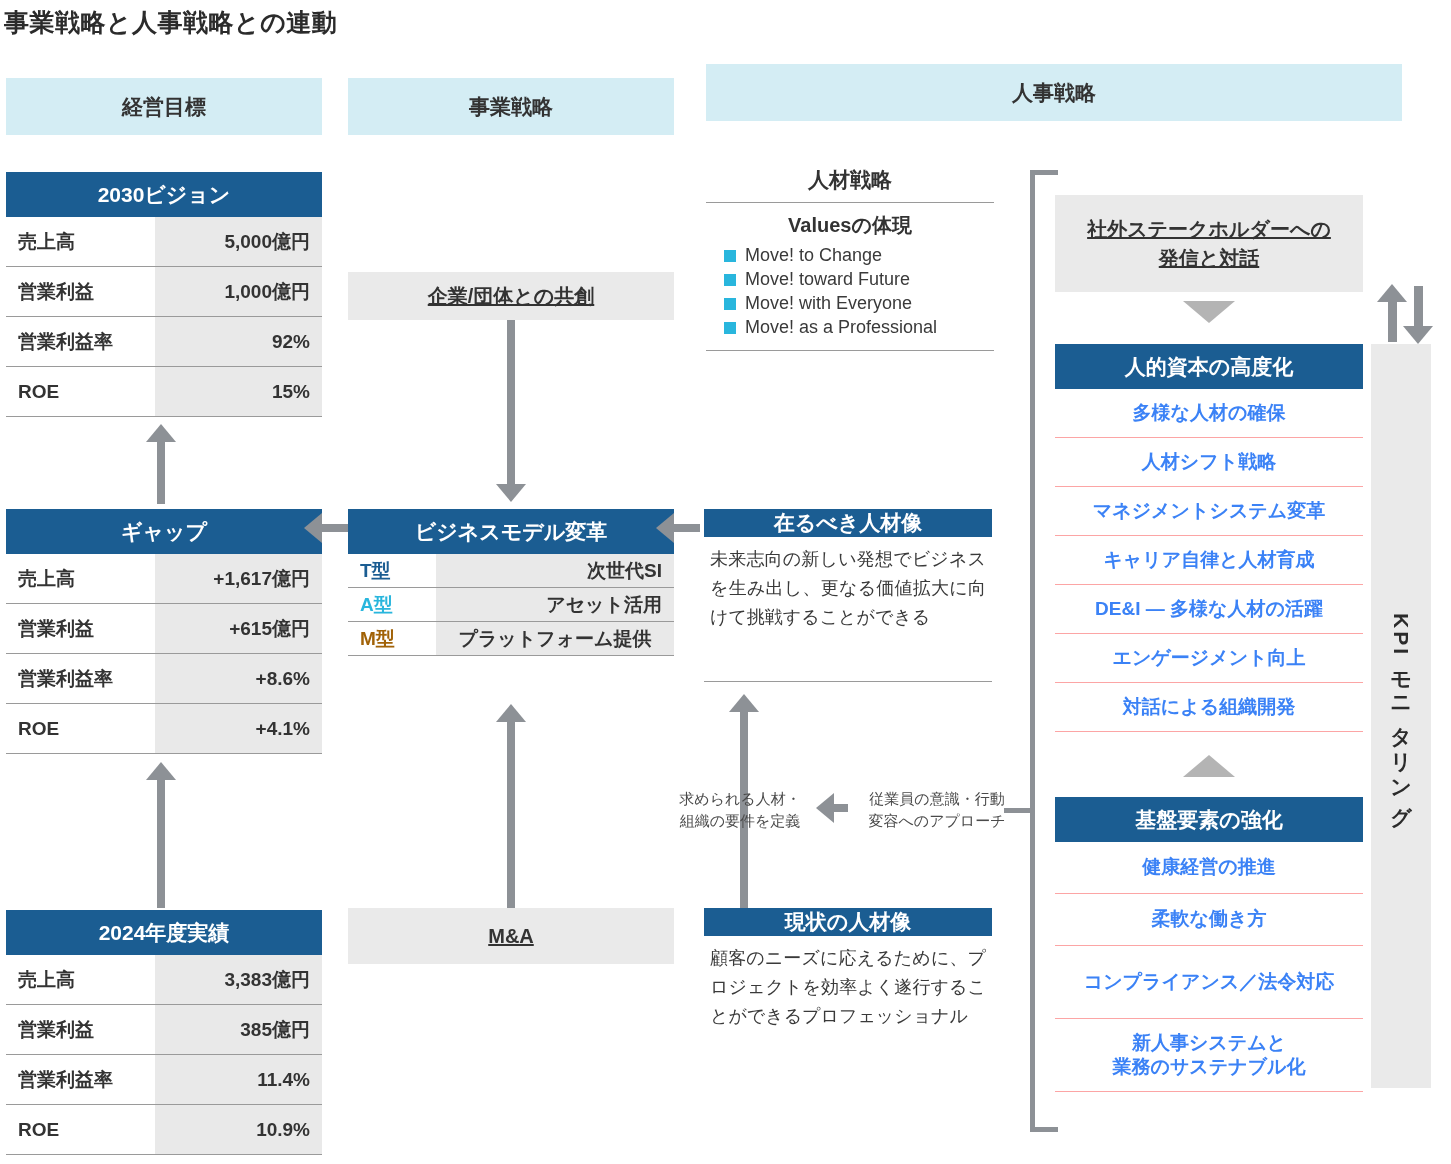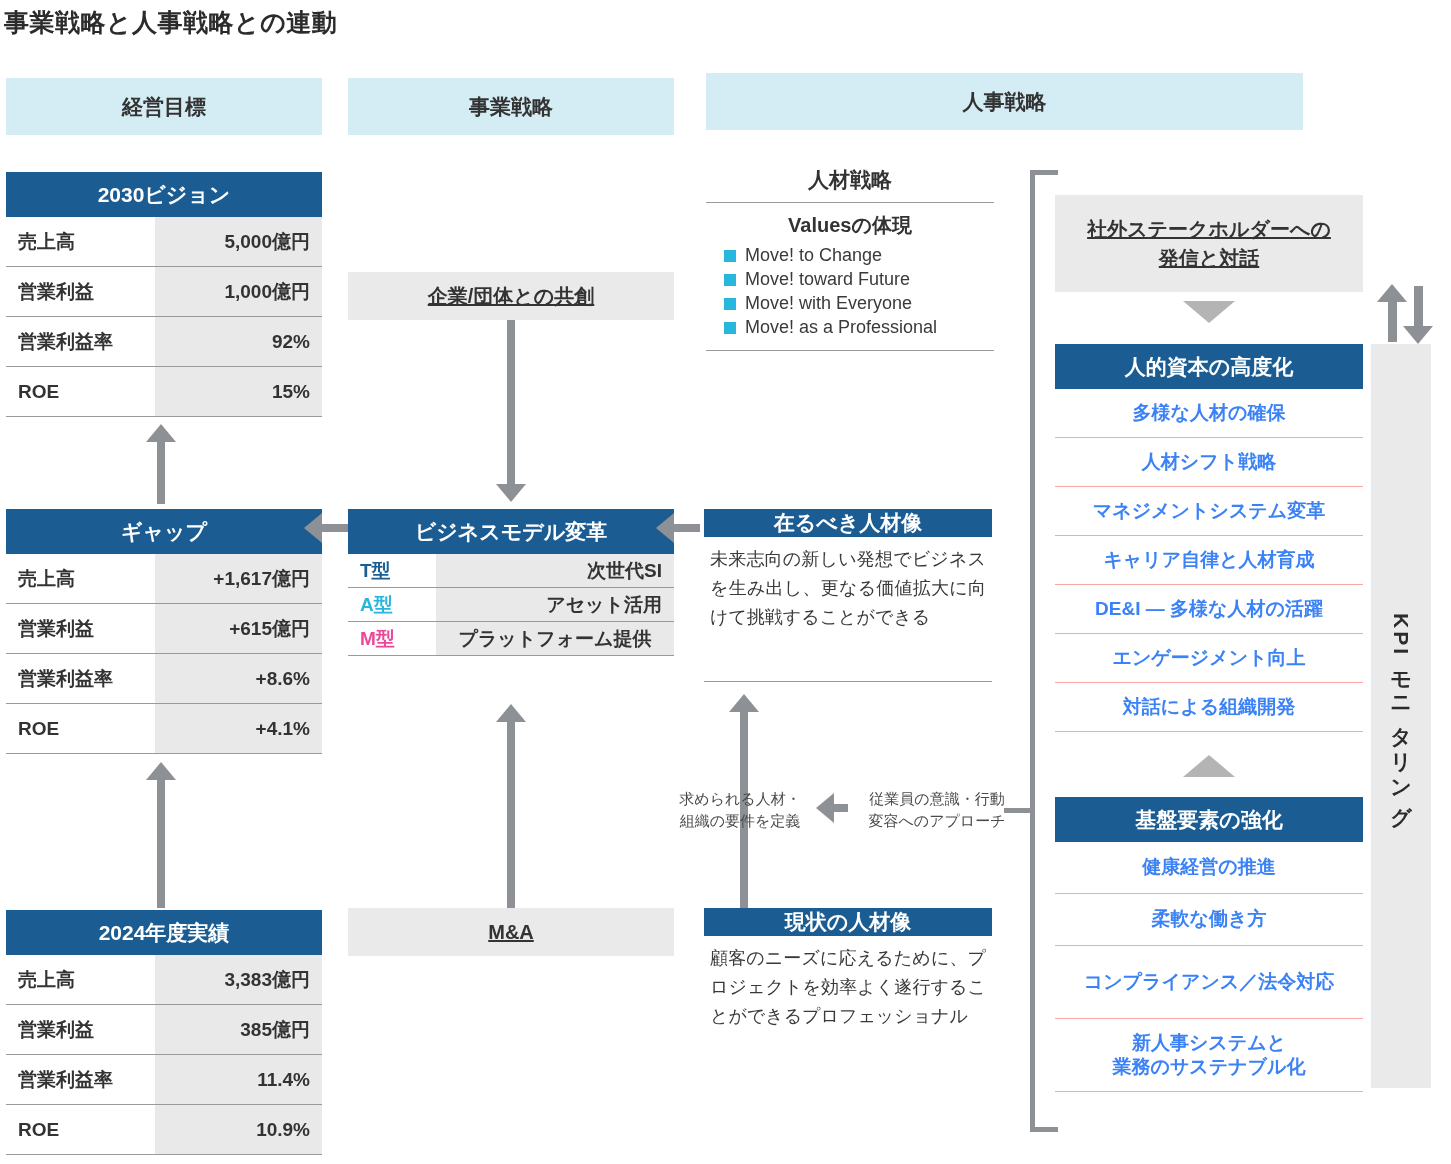--- a/index.html
+++ b/index.html
@@ -114,21 +114,21 @@
   .bm-table td.desc{text-align:right;background:#e9e9e9;}
   .bm-table td.desc.c{text-align:center;}
 </style>
 </head>
 <body>
 
 <div class="abs" id="page-title">事業戦略と人事戦略との連動</div>
 
 <div class="abs col-header" style="left:6px;top:78px;width:316px;">経営目標</div>
 <div class="abs col-header" style="left:348px;top:78px;width:326px;">事業戦略</div>
-<div class="abs col-header" style="left:706px;top:73px;width:597px;text-align:center;">人事戦略</div>
+<div class="abs col-header" style="left:706px;top:64px;width:696px;text-align:center;">人事戦略</div>
 
 <div class="abs" style="left:6px;top:172px;width:316px;">
   <div class="metric-head">2030ビジョン</div>
   <table class="metric-table">
     <tbody>
         <tr>
       <td class="lbl">売上高</td>
       <td class="val">5,000億円</td>
     </tr>
     <tr>
@@ -212,31 +212,31 @@
     <tbody>
         <tr>
       <td class="type" style="color:#1b5d92;">T型</td>
       <td class="desc">次世代SI</td>
     </tr>
     <tr>
       <td class="type" style="color:#29b6dd;">A型</td>
       <td class="desc">アセット活用</td>
     </tr>
     <tr>
-      <td class="type" style="color:#ec4899;">M型</td>
+      <td class="type" style="color:#a16207;">M型</td>
       <td class="desc c">プラットフォーム提供</td>
     </tr>
   </tbody>
     </table>
 </div>
 
 <div class="abs vline" style="left:507px;top:722px;width:8px;height:186px;"></div>
 <div class="abs arrow-up" style="left:496px;top:704px;"></div>
 
-<div class="abs grey-box" style="left:348px;top:908px;width:326px;height:48px;">M&amp;A</div>
+<div class="abs grey-box" style="left:348px;top:908px;width:326px;height:56px;">M&amp;A</div>
 
 <div class="abs hline" style="left:322px;top:524px;width:26px;height:8px;"></div>
 <div class="abs arrow-left" style="left:304px;top:513px;"></div>
 
 <div class="abs hline" style="left:674px;top:524px;width:26px;height:8px;"></div>
 <div class="abs arrow-left" style="left:656px;top:513px;"></div>
 
 <div class="abs" style="left:706px;top:166px;width:288px;">
   <div class="hr-title">人材戦略</div>
   <div class="hr-rule" style="margin-top:8px;"></div>

